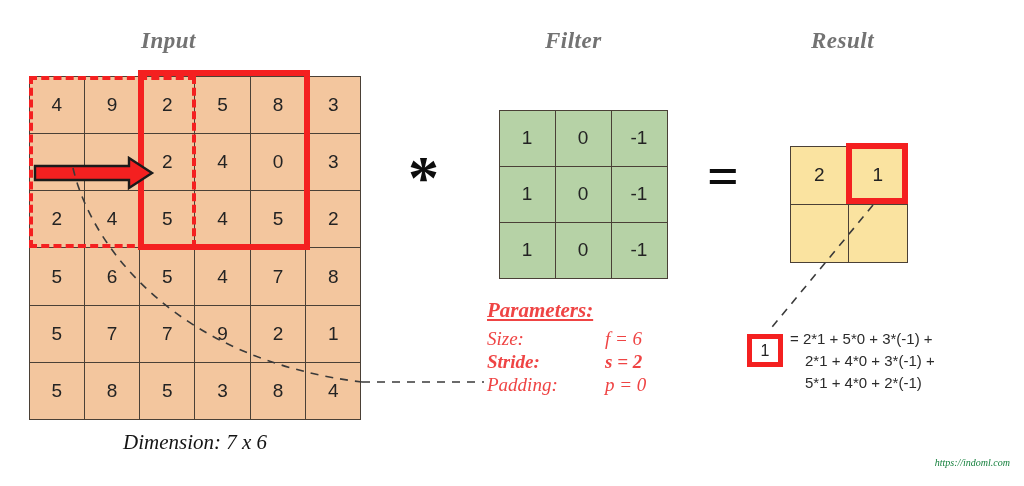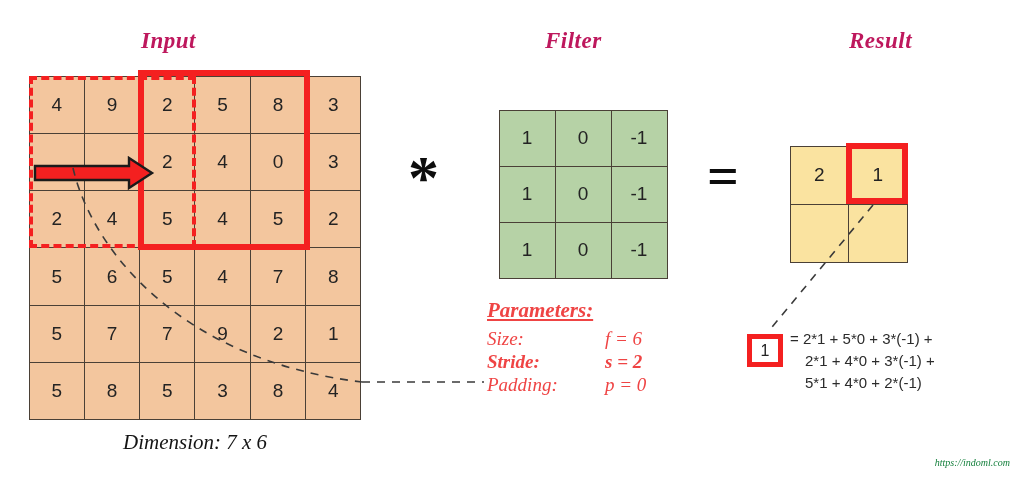--- a/index.html
+++ b/index.html
@@ -16,21 +16,21 @@
     background: #ffffff;
   }
 
   
   .section-title {
     position: absolute;
     font-family: "Liberation Serif", serif;
     font-weight: bold;
     font-style: italic;
     font-size: 23px;
-    color: #be185d;
+    color: #737373;
     letter-spacing: .5px;
     white-space: nowrap;
   }
 
   
   .grid { position: absolute; display: grid; }
   .cell {
     display: flex; align-items: center; justify-content: center;
     font-family: "Liberation Sans", sans-serif;
     font-weight: 400;
@@ -169,21 +169,21 @@
   
   #connectors { position: absolute; left: 0; top: 0; width: 1024px; height: 486px; pointer-events: none; }
 </style>
 </head>
 <body>
 
 <div id="canvas">
 
   <div class="section-title" style="left:141px; top:28px;">Input</div>
   <div class="section-title" style="left:545px; top:28px;">Filter</div>
-  <div class="section-title" style="left:849px; top:28px;">Result</div>
+  <div class="section-title" style="left:811px; top:28px;">Result</div>
 
   <div class="grid" id="input-grid">
       <div class="cell">4</div>
       <div class="cell">9</div>
       <div class="cell">2</div>
       <div class="cell">5</div>
       <div class="cell">8</div>
       <div class="cell">3</div>
       <div class="cell"></div>
       <div class="cell"></div>

